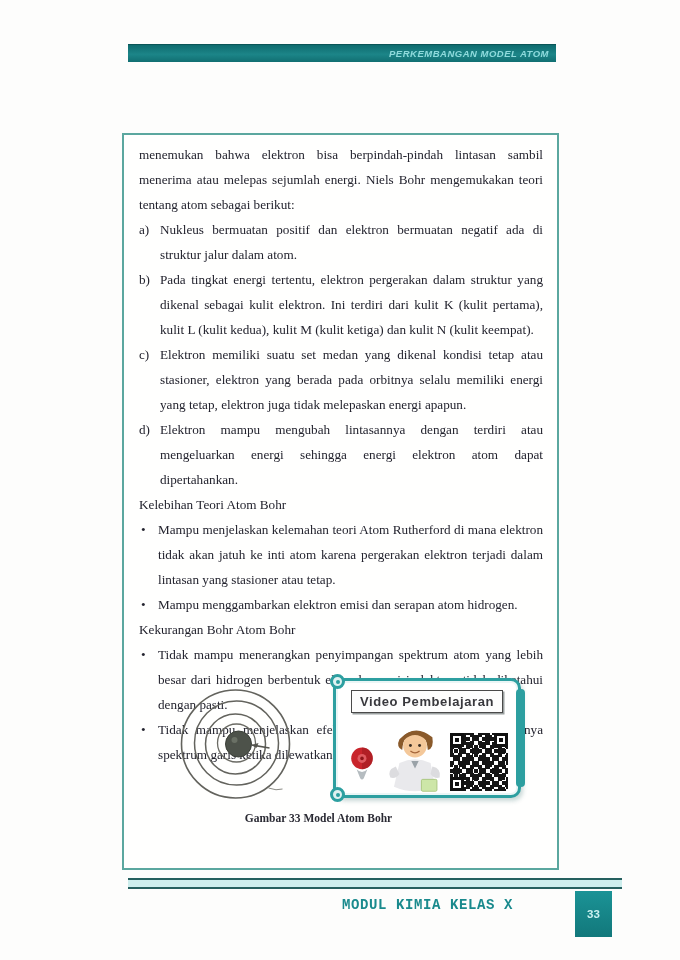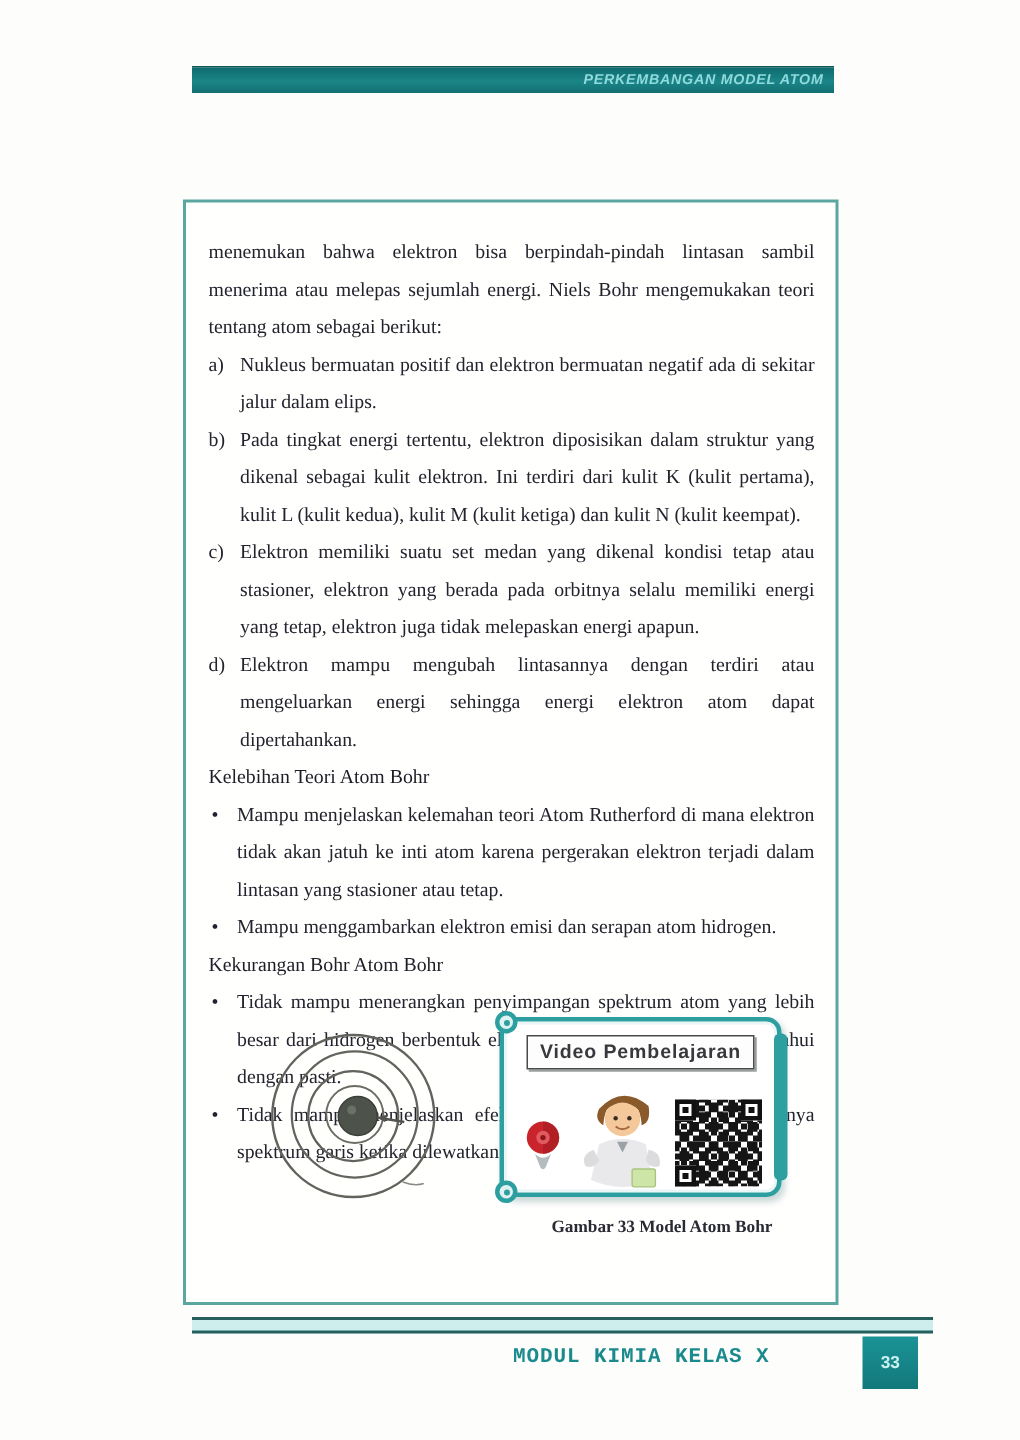--- a/index.html
+++ b/index.html
@@ -9,21 +9,21 @@
   
   .header-bar { position:absolute; left:128px; top:44px; width:428px; height:18px;
     background:linear-gradient(#0e6b6e,#1c8588 55%,#116f72);
     border-top:1px solid #0a5557; display:flex; align-items:center; justify-content:flex-end;
     padding-right:7px; }
   .header-title { font-family:"Liberation Sans", sans-serif; font-style:italic; font-weight:bold;
     font-size:9.5px; letter-spacing:0.5px; color:#8fdadc; }
 
   
   .content-box { position:absolute; left:122px; top:133px; width:437px; height:737px;
-    border:2px solid #5ba79f; background:#fffffe; padding:20px 14px 0 15px; }
+    border:2px solid #5ba79f; background:#fffffe; padding:7px 14px 0 15px; }
 
   .para { font-size:13.2px; line-height:25px; text-align:justify; color:#23232e; }
   .list-item { display:flex; font-size:13.2px; line-height:25px; color:#23232e; }
   .list-item .marker { width:21px; flex:0 0 21px; }
   .list-item .itext { flex:1; text-align:justify; }
   .sec-heading { font-size:13.2px; line-height:25px; font-weight:normal; color:#1d1d28; }
   .bullet-item { display:flex; font-size:13.2px; line-height:25px; color:#23232e; }
   .bullet-item .marker { width:19px; flex:0 0 19px; padding-left:2px; }
   .bullet-item .itext { flex:1; text-align:justify; }
 
@@ -50,57 +50,57 @@
   
   .qr { position:relative; width:58px; height:58px; background:
       repeating-conic-gradient(#151515 0 25%, transparent 0 50%) 0 0/ 8px 8px,
       repeating-conic-gradient(#151515 0 25%, transparent 0 50%) 3px 2px/ 13px 13px, #fff;
     outline:2px solid #fff; }
   .finder { position:absolute; width:14px; height:14px; border:3px solid #111; background:#fff; }
   .finder::after { content:""; position:absolute; left:2px; top:2px; width:4px; height:4px; background:#111; }
   .f-tl { left:0; top:0; } .f-tr { right:0; top:0; } .f-bl { left:0; bottom:0; }
 
   
-  .caption { position:absolute; left:122px; top:812px; width:393px; text-align:right;
+  .caption { position:absolute; left:122px; top:812px; width:393px; text-align:center;
     font-weight:bold; font-size:11.5px; color:#2a2a33; }
   .source-line { position:absolute; left:122px; top:829px; width:437px; text-align:center;
     font-size:10.8px; color:#4a4a52; }
   .source-line a { color:#3f6cb5; text-decoration:underline; }
 
   
   .footer-rule { position:absolute; left:128px; top:878px; width:494px; height:11px;
     background:#cdeeed; border-top:2px solid #25605f; border-bottom:2px solid #25605f; }
   .footer-title { position:absolute; left:290px; top:897px; width:275px; text-align:center;
     font-family:Liberation Mono, monospace; font-weight:bold; font-size:14px;
     letter-spacing:0.6px; color:#1a8a8d; }
-  .page-badge { position:absolute; left:575px; top:891px; width:37px; height:35px;
+  .page-badge { position:absolute; left:575px; top:891px; width:37px; height:46px;
     background:linear-gradient(#1b9396,#12787b); display:flex; align-items:center;
     justify-content:center; font-family:"Liberation Sans", sans-serif; font-weight:bold;
     font-size:11.5px; color:#c9f1f0; }
 </style>
 </head>
 <body>
 
 <div class="page">
 
   <div class="header-bar">
     <span class="header-title">PERKEMBANGAN MODEL ATOM</span>
   </div>
 
   <div class="content-box">
 
     <p class="para">menemukan bahwa elektron bisa berpindah-pindah lintasan sambil menerima atau melepas sejumlah energi. Niels Bohr mengemukakan teori tentang atom sebagai berikut:</p>
 
     <div class="list-item">
       <span class="marker">a)</span>
-      <div class="itext">Nukleus bermuatan positif dan elektron bermuatan negatif ada di sekitar jalur dalam elips.</div>
+      <div class="itext">Nukleus bermuatan positif dan elektron bermuatan negatif ada di struktur jalur dalam atom.</div>
     </div>
     <div class="list-item">
       <span class="marker">b)</span>
-      <div class="itext">Pada tingkat energi tertentu, elektron diposisikan dalam struktur yang dikenal sebagai kulit elektron. Ini terdiri dari kulit K (kulit pertama), kulit L (kulit kedua), kulit M (kulit ketiga) dan kulit N (kulit keempat).</div>
+      <div class="itext">Pada tingkat energi tertentu, elektron pergerakan dalam struktur yang dikenal sebagai kulit elektron. Ini terdiri dari kulit K (kulit pertama), kulit L (kulit kedua), kulit M (kulit ketiga) dan kulit N (kulit keempat).</div>
     </div>
     <div class="list-item">
       <span class="marker">c)</span>
       <div class="itext">Elektron memiliki suatu set medan yang dikenal kondisi tetap atau stasioner, elektron yang berada pada orbitnya selalu memiliki energi yang tetap, elektron juga tidak melepaskan energi apapun.</div>
     </div>
     <div class="list-item">
       <span class="marker">d)</span>
       <div class="itext">Elektron mampu mengubah lintasannya dengan terdiri atau mengeluarkan energi sehingga energi elektron atom dapat dipertahankan.</div>
     </div>
 

